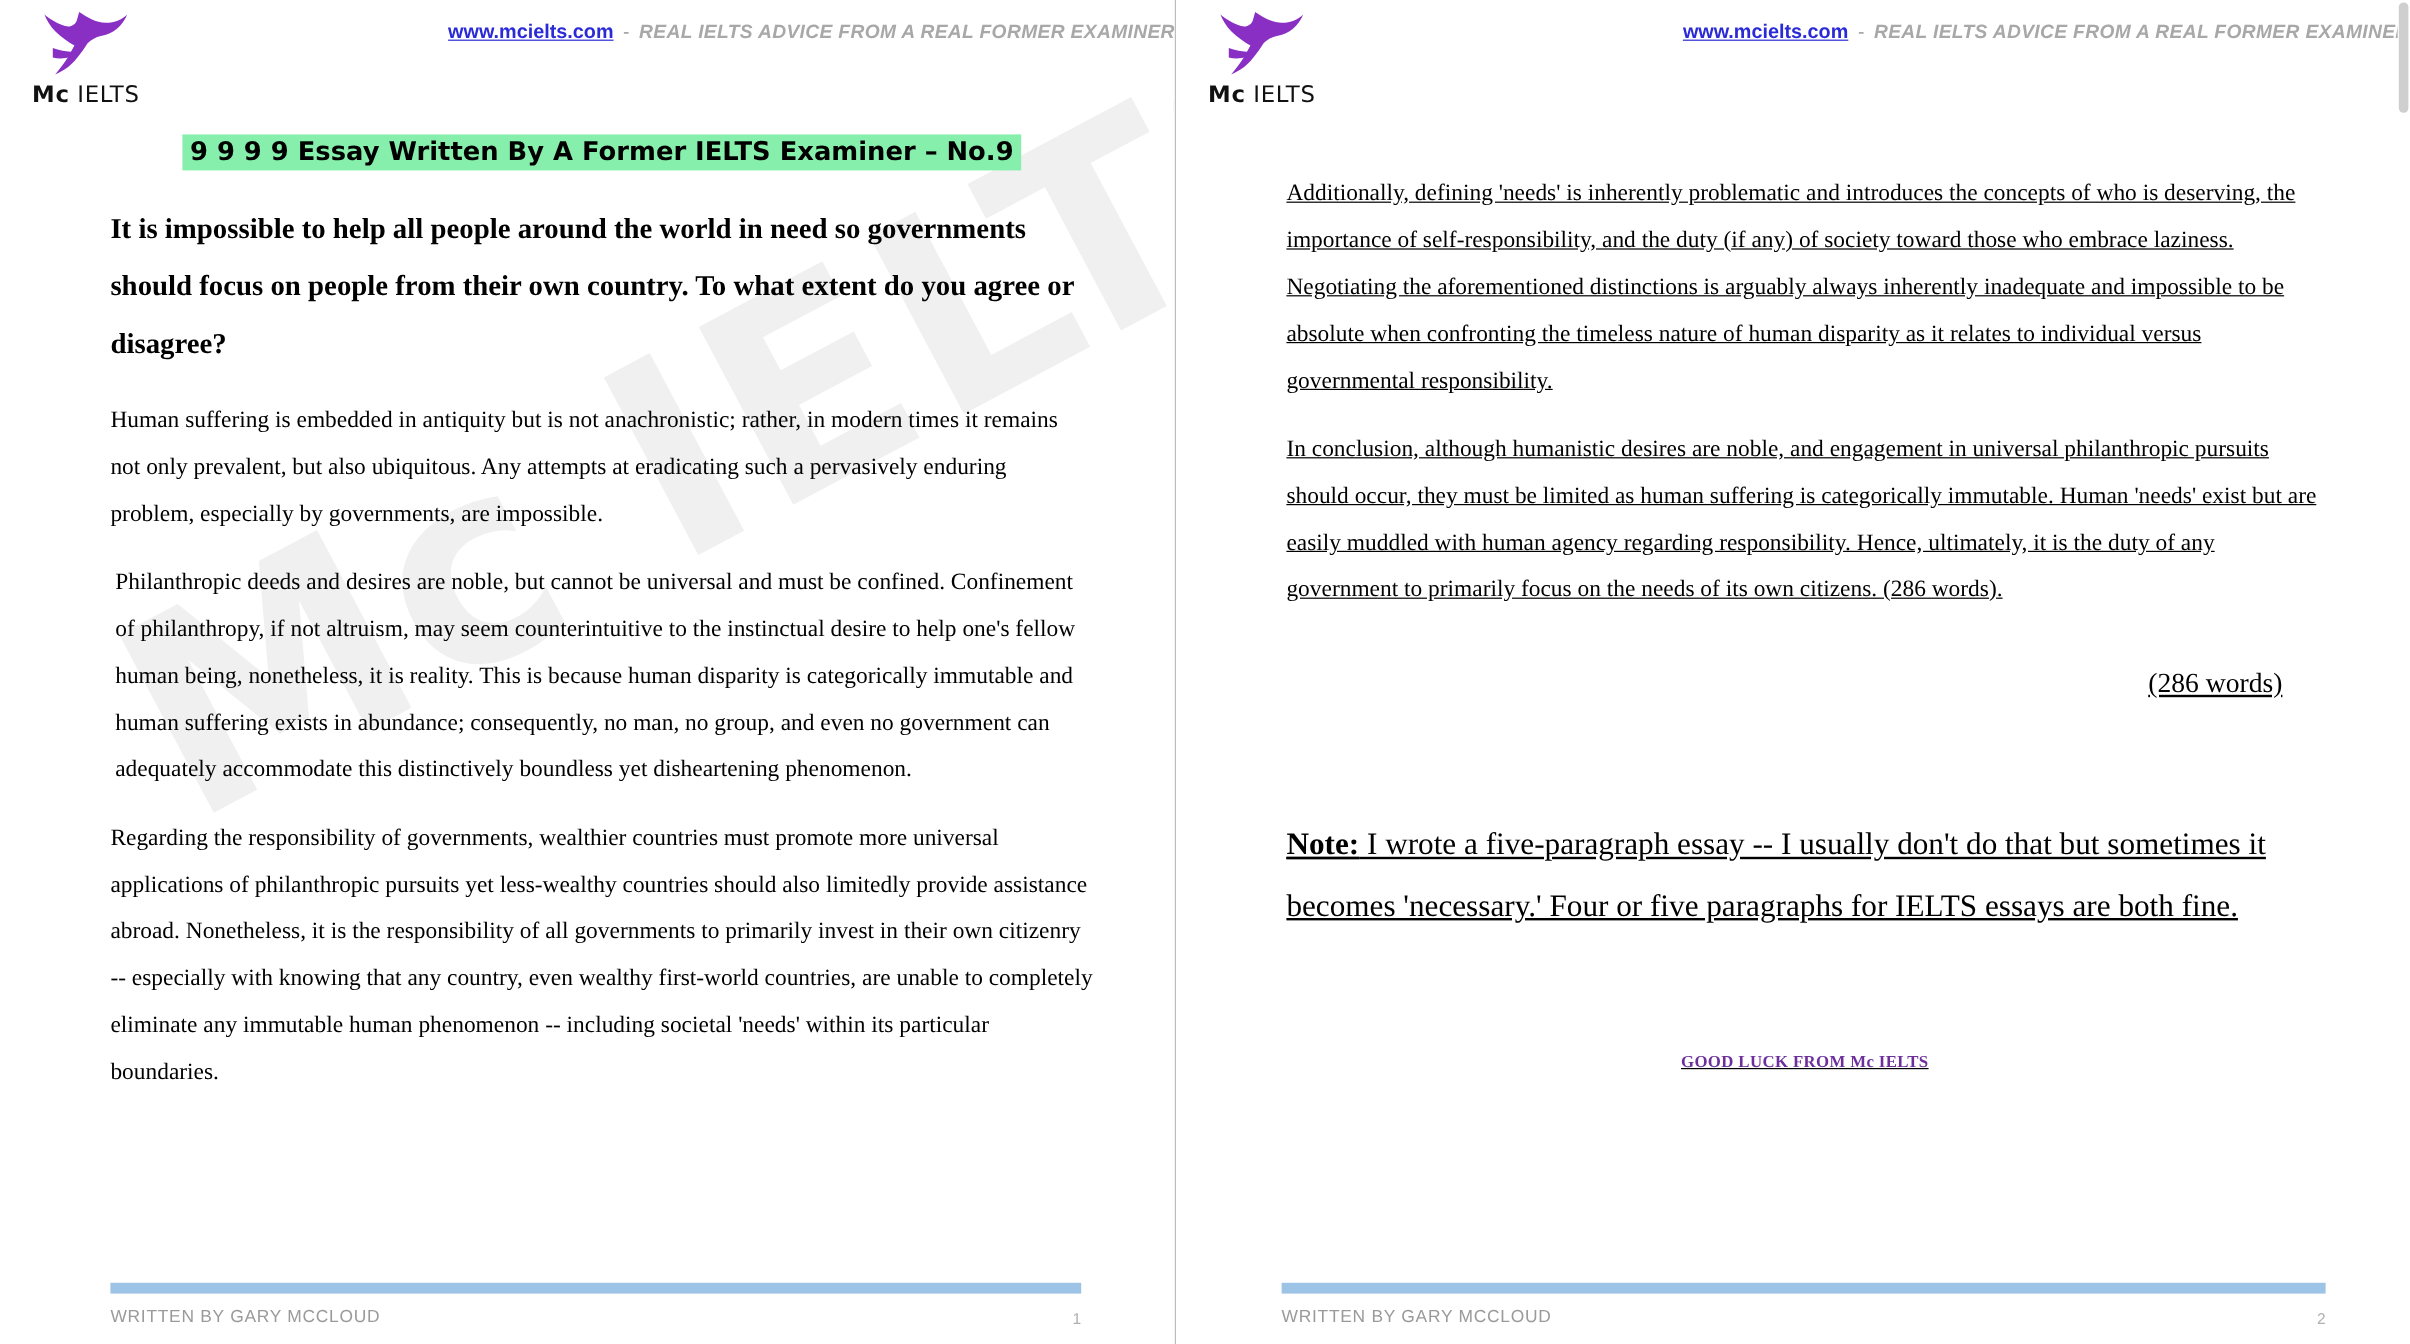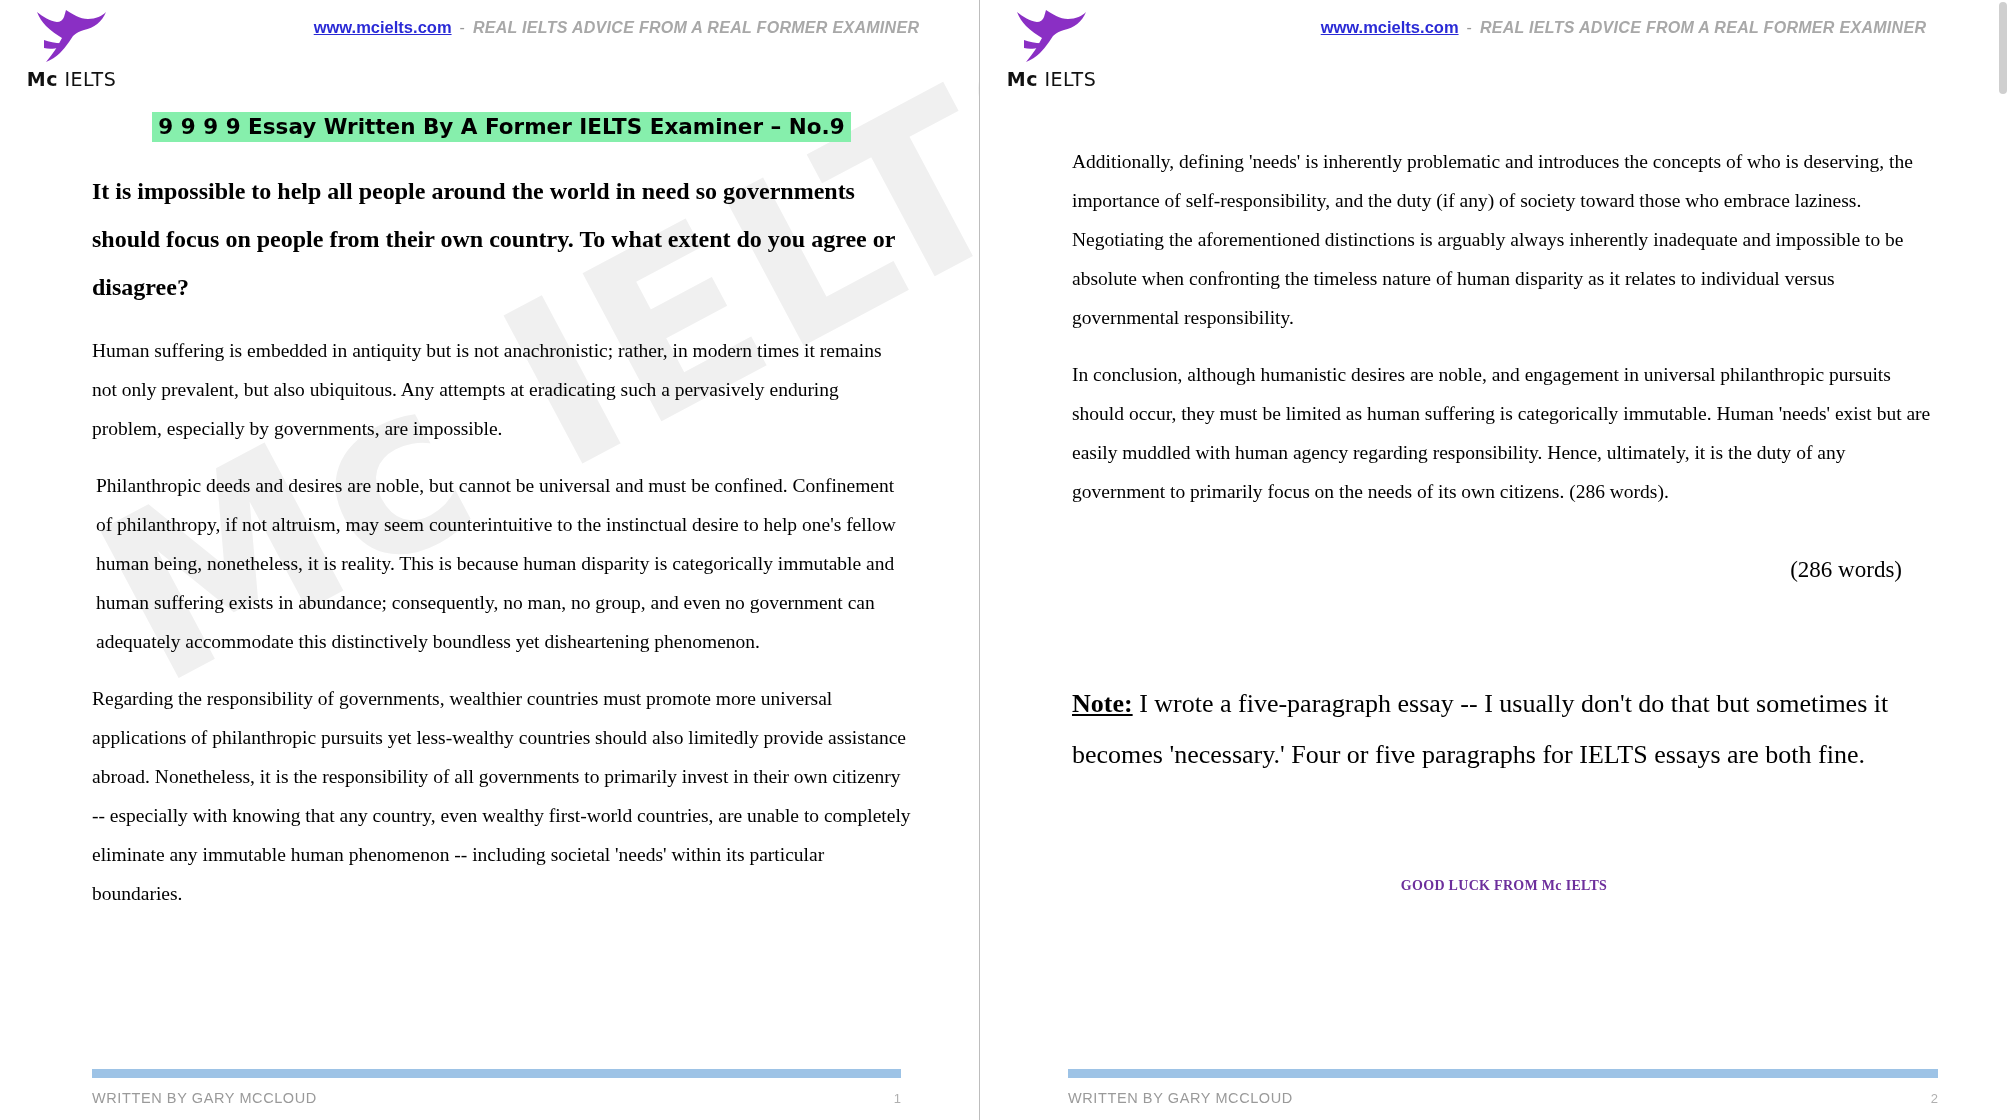--- a/index.html
+++ b/index.html
@@ -92,21 +92,21 @@
     letter-spacing: 0.5px;
     margin-top: 2px;
     white-space: nowrap;
   }
   .logo-word b { font-weight: bold; }
   .logo-word span { font-weight: normal; }
 
   .header-line {
     flex: 1 1 auto;
     padding-top: 10px;
-    text-align: center;
+    text-align: right;
     padding-left: 125px;
     white-space: nowrap;
   }
   .page-right .header-line { padding-left: 130px; }
   .site-link {
     font-family: "Liberation Sans", sans-serif;
     font-size: 16.5px;
     font-weight: bold;
     color: #2a2ad6;
     text-decoration: underline;
@@ -125,21 +125,21 @@
     color: #a8a8a8;
     letter-spacing: 0.3px;
   }
 
   
   .content {
     position: relative;
     z-index: 2;
   }
   .content-left  { padding: 22px 68px 0 92px; }
-  .content-right { padding: 52px 72px 0 92px; }
+  .content-right { padding: 52px 72px 0 92px; text-decoration: underline; }
 
   .title-line {
     margin: 0 0 26px 0;
     text-align: center;
   }
   .title-hl {
     background: #86efac;
     color: #000000;
     font-family: "DejaVu Sans", sans-serif;
     font-weight: bold;

